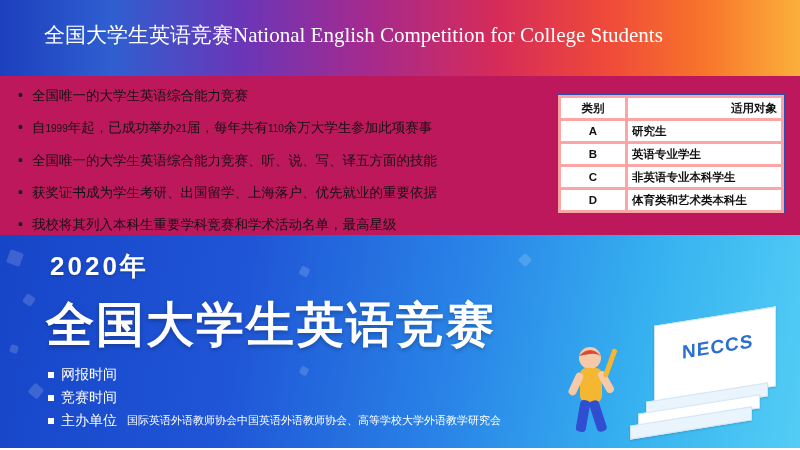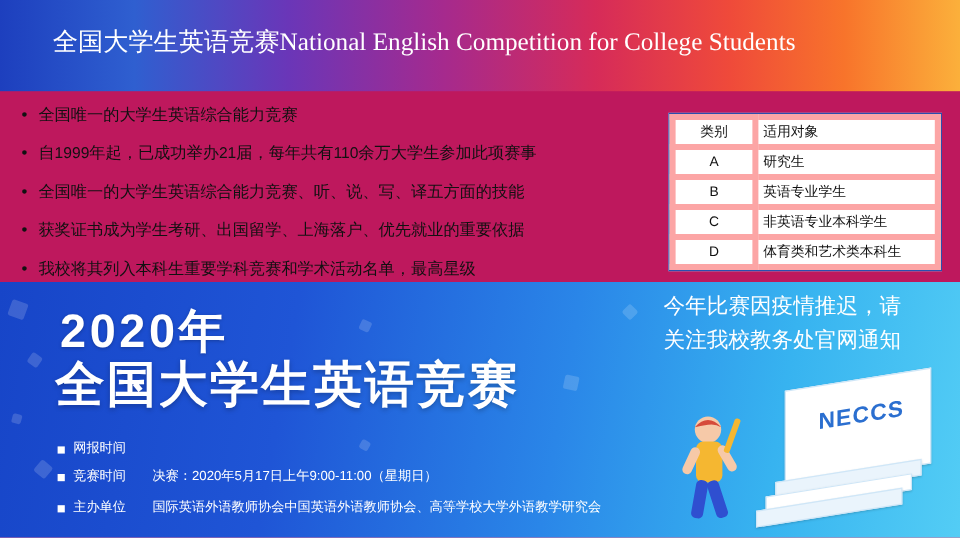--- a/index.html
+++ b/index.html
@@ -58,49 +58,49 @@
   .bullet .dot {
     flex: 0 0 auto;
     width: 14px;
     font-size: 14px;
     line-height: 19px;
     color: #111111;
     text-align: left;
   }
   .bullet .txt { flex: 1 1 auto; }
   .bullet .small {
-    font-size: 13px;
+    font-size: 10px;
     vertical-align: baseline;
   }
   
   .table-wrap {
     position: absolute;
     top: 94px;
     left: 557px;
     width: 226px;
     border: 1px solid #2a4fae;
     background: #ffffff;
   }
   table {
     border-collapse: collapse;
     width: 100%;
     font-size: 11.5px;
     color: #111;
   }
   table th, table td {
-    border: 5px solid #fca5a5;
+    border: 3px solid #fca5a5;
     padding: 2px 4px;
-    font-weight: normal;
+    font-weight: bold;
     line-height: 16px;
   }
   table th:first-child, table td:first-child {
     width: 56px;
     text-align: center;
   }
-  table th { text-align: left; }
+  table th { text-align: right; }
   table th:first-child { text-align: center; }
   
   .banner {
     position: absolute;
     left: 0;
     top: 235px;
     width: 800px;
     height: 215px;
     background: linear-gradient(100deg, #1745c8 0%, #1f55d6 30%, #2a86e8 58%, #37b3f0 80%, #53cdf5 100%);
     overflow: hidden;
@@ -116,31 +116,31 @@
   .d4 { width: 12px; height: 12px; top: 150px; left: 30px; transform: rotate(40deg); }
   .d5 { width: 9px; height: 9px; top: 32px; left: 300px; transform: rotate(25deg); }
   .d6 { width: 12px; height: 12px; top: 78px; left: 470px; transform: rotate(12deg); }
   .d7 { width: 8px; height: 8px; top: 132px; left: 300px; transform: rotate(30deg); }
   .d8 { width: 10px; height: 10px; top: 20px; left: 520px; transform: rotate(45deg); }
   .year {
     position: absolute;
     top: 14px;
     left: 50px;
     color: #ffffff;
-    font-size: 39px;
+    font-size: 26px;
     font-weight: bold;
     letter-spacing: 3px;
     text-shadow: 0 1px 3px rgba(0,0,0,0.25);
   }
   .banner-title {
     position: absolute;
     top: 58px;
     left: 46px;
     color: #ffffff;
-    font-size: 41px;
+    font-size: 48px;
     font-weight: bold;
     letter-spacing: 2px;
     text-shadow: 0 2px 4px rgba(0,0,0,0.25);
   }
   .notice {
     position: absolute;
     top: 6px;
     right: 14px;
     width: 268px;
     text-align: center;
@@ -164,21 +164,21 @@
   }
   .info-row .sq {
     flex: 0 0 auto;
     width: 6px; height: 6px;
     background: #ffffff;
     margin: 5px 7px 0 0;
   }
   .info-row .lbl {
     flex: 0 0 auto;
     width: 66px;
-    font-size: 11px;
+    font-size: 14px;
   }
   .info-row .val { flex: 1 1 auto; }
   .info-row .val div { margin-bottom: 3px; }
   
   .books { position: absolute; right: 18px; bottom: 10px; width: 250px; height: 128px; }
   .book {
     position: absolute;
     background: #ffffff;
     border: 1px solid #cfe6f7;
     box-shadow: 0 1px 2px rgba(0,0,0,0.18);
@@ -271,35 +271,30 @@
     <div class="deco d3"></div>
     <div class="deco d4"></div>
     <div class="deco d5"></div>
     <div class="deco d6"></div>
     <div class="deco d7"></div>
     <div class="deco d8"></div>
 
     <div class="year">2020年</div>
     <div class="banner-title">全国大学生英语竞赛</div>
 
-    <div class="notice">
-      <div>今年比赛因疫情推迟，请</div>
-      <div>关注我校教务处官网通知</div>
-    </div>
 
     <div class="info">
       <div class="info-row">
         <span class="sq"></span>
         <span class="lbl">网报时间</span>
       </div>
       <div class="info-row">
         <span class="sq"></span>
         <span class="lbl">竞赛时间</span>
         <span class="val">
-          <div>决赛：2020年5月17日上午9:00-11:00（星期日）</div>
         </span>
       </div>
       <div class="info-row">
         <span class="sq"></span>
         <span class="lbl">主办单位</span>
         <span class="val">
           <div>国际英语外语教师协会中国英语外语教师协会、高等学校大学外语教学研究会</div>
         </span>
       </div>
     </div>

